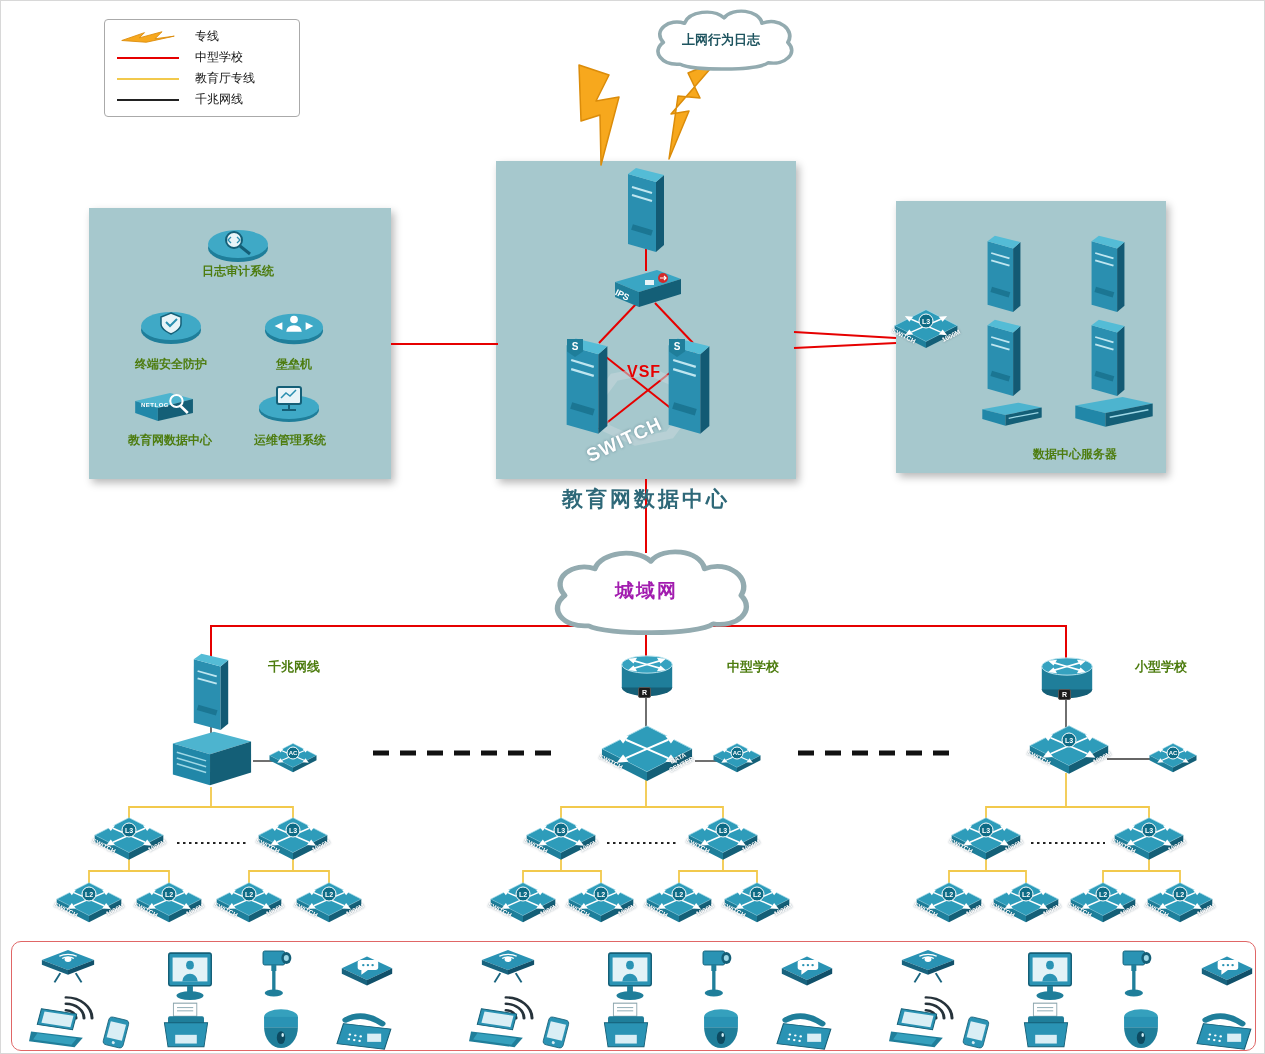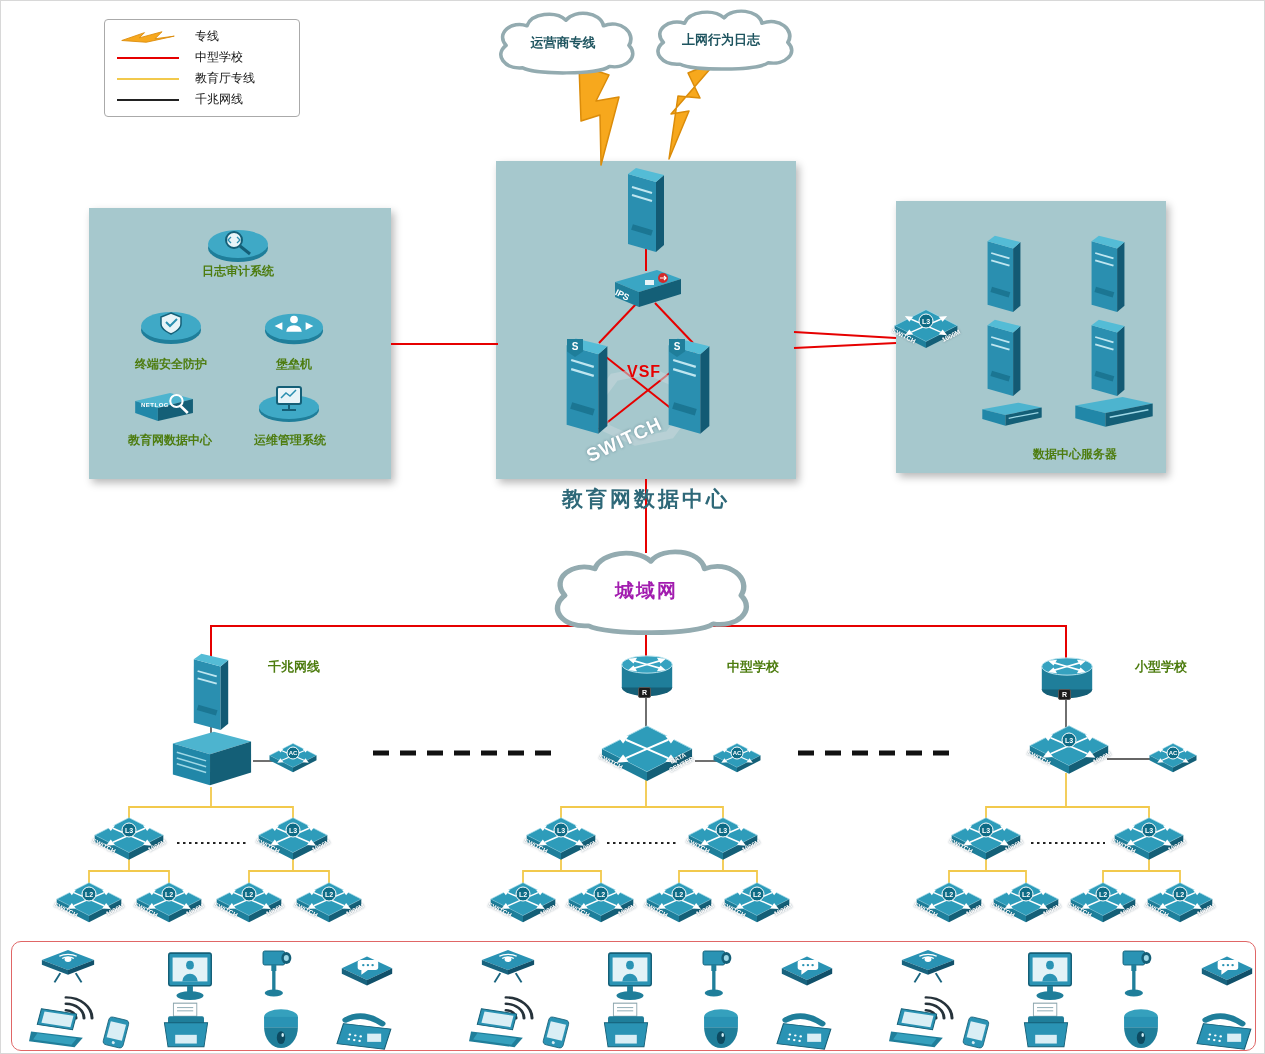--- a/index.html
+++ b/index.html
@@ -317,26 +317,20 @@
   <div class="lg-row">
     <span class="lg-ln" style="border-color:#f2c94c"></span>
     <span class="lg-lb">教育厅专线</span>
   </div>
   <div class="lg-row">
     <span class="lg-ln" style="border-color:#222"></span>
     <span class="lg-lb">千兆网线</span>
   </div>
 </div>
 
-<div class="dev cloud" style="left:487px;top:8px;width:150px;height:70px">
-  <svg viewBox="0 0 200 100" preserveAspectRatio="none">
-        <use href="#sym-cloud"></use>
-      </svg>
-  <span class="cloud-lbl">运营商专线</span>
-</div>
 <div class="dev cloud" style="left:644px;top:6px;width:152px;height:68px">
   <svg viewBox="0 0 200 100" preserveAspectRatio="none">
         <use href="#sym-cloud"></use>
       </svg>
   <span class="cloud-lbl">上网行为日志</span>
 </div>
 
 <div class="dev" style="left:622px;top:164px;width:46px;height:88px">
   <svg viewBox="0 0 46 88" preserveAspectRatio="none">
         <use href="#sym-tower"></use>

